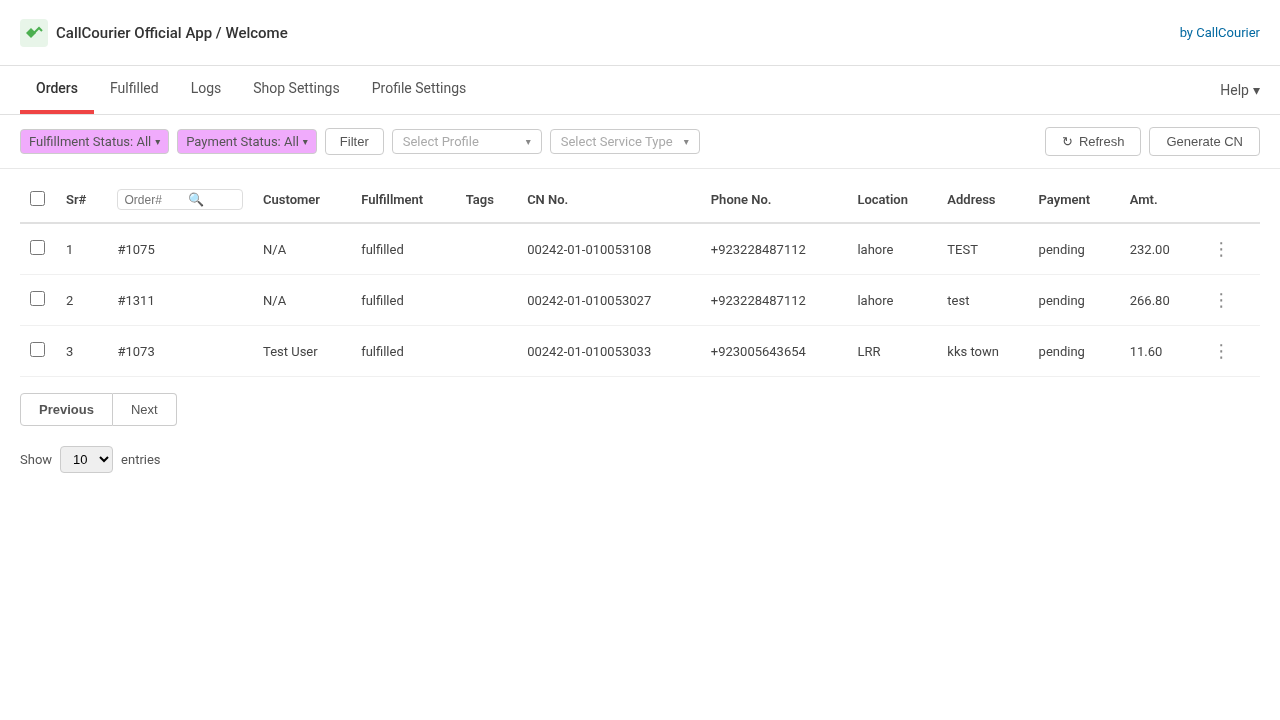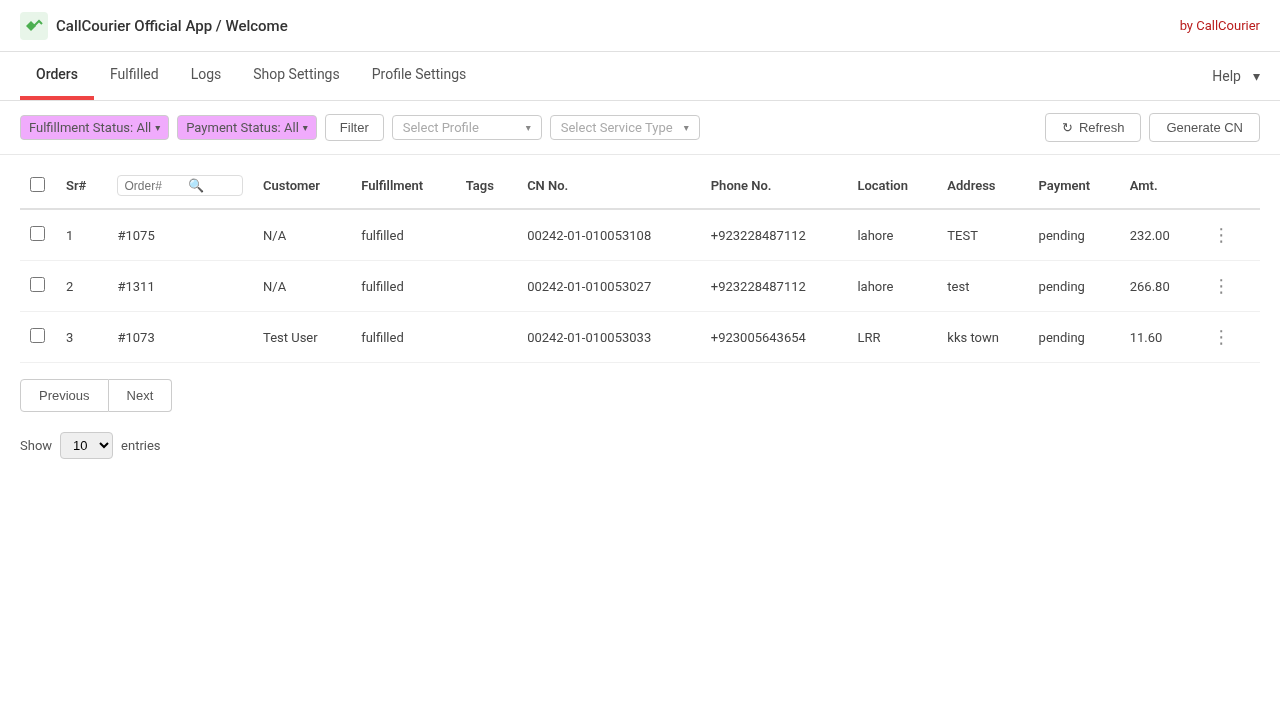--- a/index.html
+++ b/index.html
@@ -1,31 +1,31 @@
 <!DOCTYPE html>
 <html><head>
   <meta charset="utf-8">
   <style>
     * { box-sizing: border-box; margin: 0; padding: 0; }
     body { font-family: -apple-system, BlinkMacSystemFont, 'Segoe UI', Roboto, sans-serif; font-size: 14px; color: #333; background: #fff; }
 
     
-    .header { display: flex; align-items: center; justify-content: space-between; padding: 8px 20px; border-bottom: 1px solid #e0e0e0; height: 52px; }
+    .header { display: flex; align-items: center; justify-content: space-between; padding: 8px 20px; border-bottom: 1px solid #e0e0e0; height: 66px; }
     .header-left { display: flex; align-items: center; gap: 8px; }
     .logo-icon { width: 28px; height: 28px; }
     .app-title { font-size: 15px; color: #555; }
     .app-title span { color: #333; font-weight: 500; }
-    .header-right { font-size: 13px; color: #b91c1c; }
+    .header-right { font-size: 13px; color: #0369a1; }
 
     
     .nav { display: flex; align-items: center; justify-content: space-between; padding: 0 20px; border-bottom: 1px solid #e0e0e0; }
     .nav-tabs { display: flex; }
     .nav-tab { padding: 14px 16px; font-size: 14px; color: #555; cursor: pointer; border-bottom: 2px solid transparent; text-decoration: none; }
     .nav-tab.active { color: #333; border-bottom: 4px solid #ef4444; font-weight: 500; }
-    .nav-help { display: flex; align-items: center; gap: 12px; font-size: 14px; color: #555; cursor: pointer; padding: 14px 0; }
+    .nav-help { display: flex; align-items: center; gap: 4px; font-size: 14px; color: #555; cursor: pointer; padding: 14px 0; }
 
     
     .toolbar { display: flex; align-items: center; gap: 8px; padding: 12px 20px; border-bottom: 1px solid #e8e8e8; }
     .filter-badge { display: flex; align-items: center; gap: 4px; font-size: 13px; color: #555; cursor: pointer; padding: 4px 8px; border: 1px solid #ccc; border-radius: 4px; background: #f0abfc; }
     .filter-badge .chevron { font-size: 10px; }
     .filter-btn { padding: 5px 14px; border: 1px solid #ccc; border-radius: 4px; background: #fff; font-size: 13px; color: #555; cursor: pointer; }
     .select-dropdown { display: flex; align-items: center; gap: 0; padding: 4px 10px; border: 1px solid #ccc; border-radius: 4px; background: #fff; font-size: 13px; color: #aaa; cursor: pointer; min-width: 150px; justify-content: space-between; }
     .toolbar-spacer { flex: 1; }
     .refresh-btn { display: flex; align-items: center; gap: 6px; padding: 6px 16px; border: 1px solid #ccc; border-radius: 4px; background: #fff; font-size: 13px; color: #555; cursor: pointer; }
     .generate-btn { padding: 6px 16px; border: 1px solid #ccc; border-radius: 4px; background: #fff; font-size: 13px; color: #555; cursor: pointer; }
@@ -38,21 +38,21 @@
     td { padding: 12px 10px; font-size: 13px; color: #444; border-bottom: 1px solid #f0f0f0; vertical-align: middle; }
     .checkbox-cell { width: 36px; }
     .order-search { display: flex; align-items: center; border: 1px solid #ddd; border-radius: 4px; padding: 2px 6px; gap: 4px; background: #fff; }
     .order-search input { border: none; outline: none; font-size: 12px; width: 60px; color: #555; }
     input[type="checkbox"] { width: 15px; height: 15px; cursor: pointer; }
     .dots-btn { background: none; border: none; font-size: 18px; color: #888; cursor: pointer; padding: 2px 6px; border-radius: 4px; }
 
     
     .pagination { display: flex; align-items: center; gap: 0; padding: 16px 20px; }
     .page-btn { padding: 8px 18px; border: 1px solid #ccc; background: #fff; font-size: 13px; color: #555; cursor: pointer; }
-    .page-btn:first-child { border-radius: 4px 0 0 4px; }
+    .page-btn:first-child { border-radius: 4px 0 0 4px; font-weight: bold; }
     .page-btn:last-child { border-radius: 0 4px 4px 0; border-left: none; }
 
     
     .show-entries { display: flex; align-items: center; gap: 8px; padding: 4px 20px; font-size: 13px; color: #555; }
     .entries-select { padding: 4px 8px; border: 1px solid #ccc; border-radius: 4px; font-size: 13px; cursor: pointer; }
 
     .refresh-icon { font-size: 13px; }
     .chevron-down { font-size: 10px; color: #888; }
   </style>
 </head>

